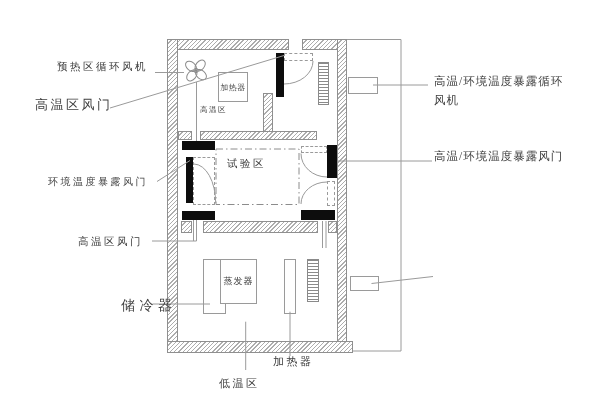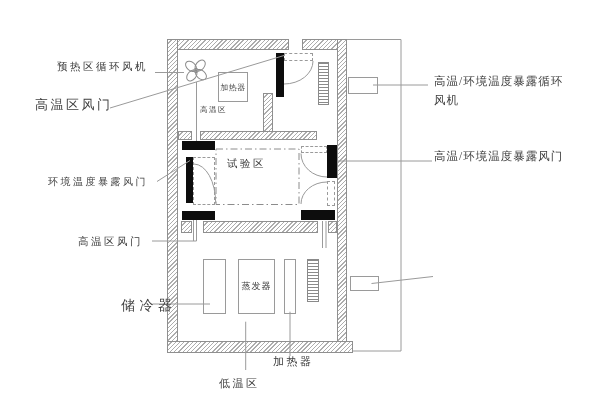--- a/index.html
+++ b/index.html
@@ -45,21 +45,21 @@
 
   <div class="leaf z4" style="left:284px;top:53px;width:29px;height:8px"></div>
   <div class="leaf z4" style="left:193px;top:157px;width:22px;height:48px"></div>
   <div class="leaf z4" style="left:301px;top:146px;width:26px;height:7px"></div>
   <div class="leaf z4" style="left:327px;top:181px;width:8px;height:25px"></div>
 
   <div class="box z4" style="left:218px;top:72px;width:30px;height:30px">
     <span class="boxtxt" style="font-size:8px;letter-spacing:0.5px;">加热器</span>
   </div>
   <div class="box z4" style="left:203px;top:259px;width:23px;height:55px"></div>
-  <div class="box z4" style="left:238px;top:259px;width:37px;height:55px">
+  <div class="box z4" style="left:220px;top:259px;width:37px;height:45px">
     <span class="boxtxt" style="font-size:9px;letter-spacing:1px;">蒸发器</span>
   </div>
   <div class="box z4" style="left:284px;top:259px;width:12px;height:55px"></div>
 
   <div class="coil z4" style="left:318px;top:62px;width:11px;height:43px"></div>
   <div class="coil z4" style="left:307px;top:259px;width:12px;height:43px"></div>
 
   <div class="box z6" style="left:348px;top:77px;width:30px;height:17px"></div>
   <div class="box z6" style="left:350px;top:276px;width:29px;height:15px"></div>
 

